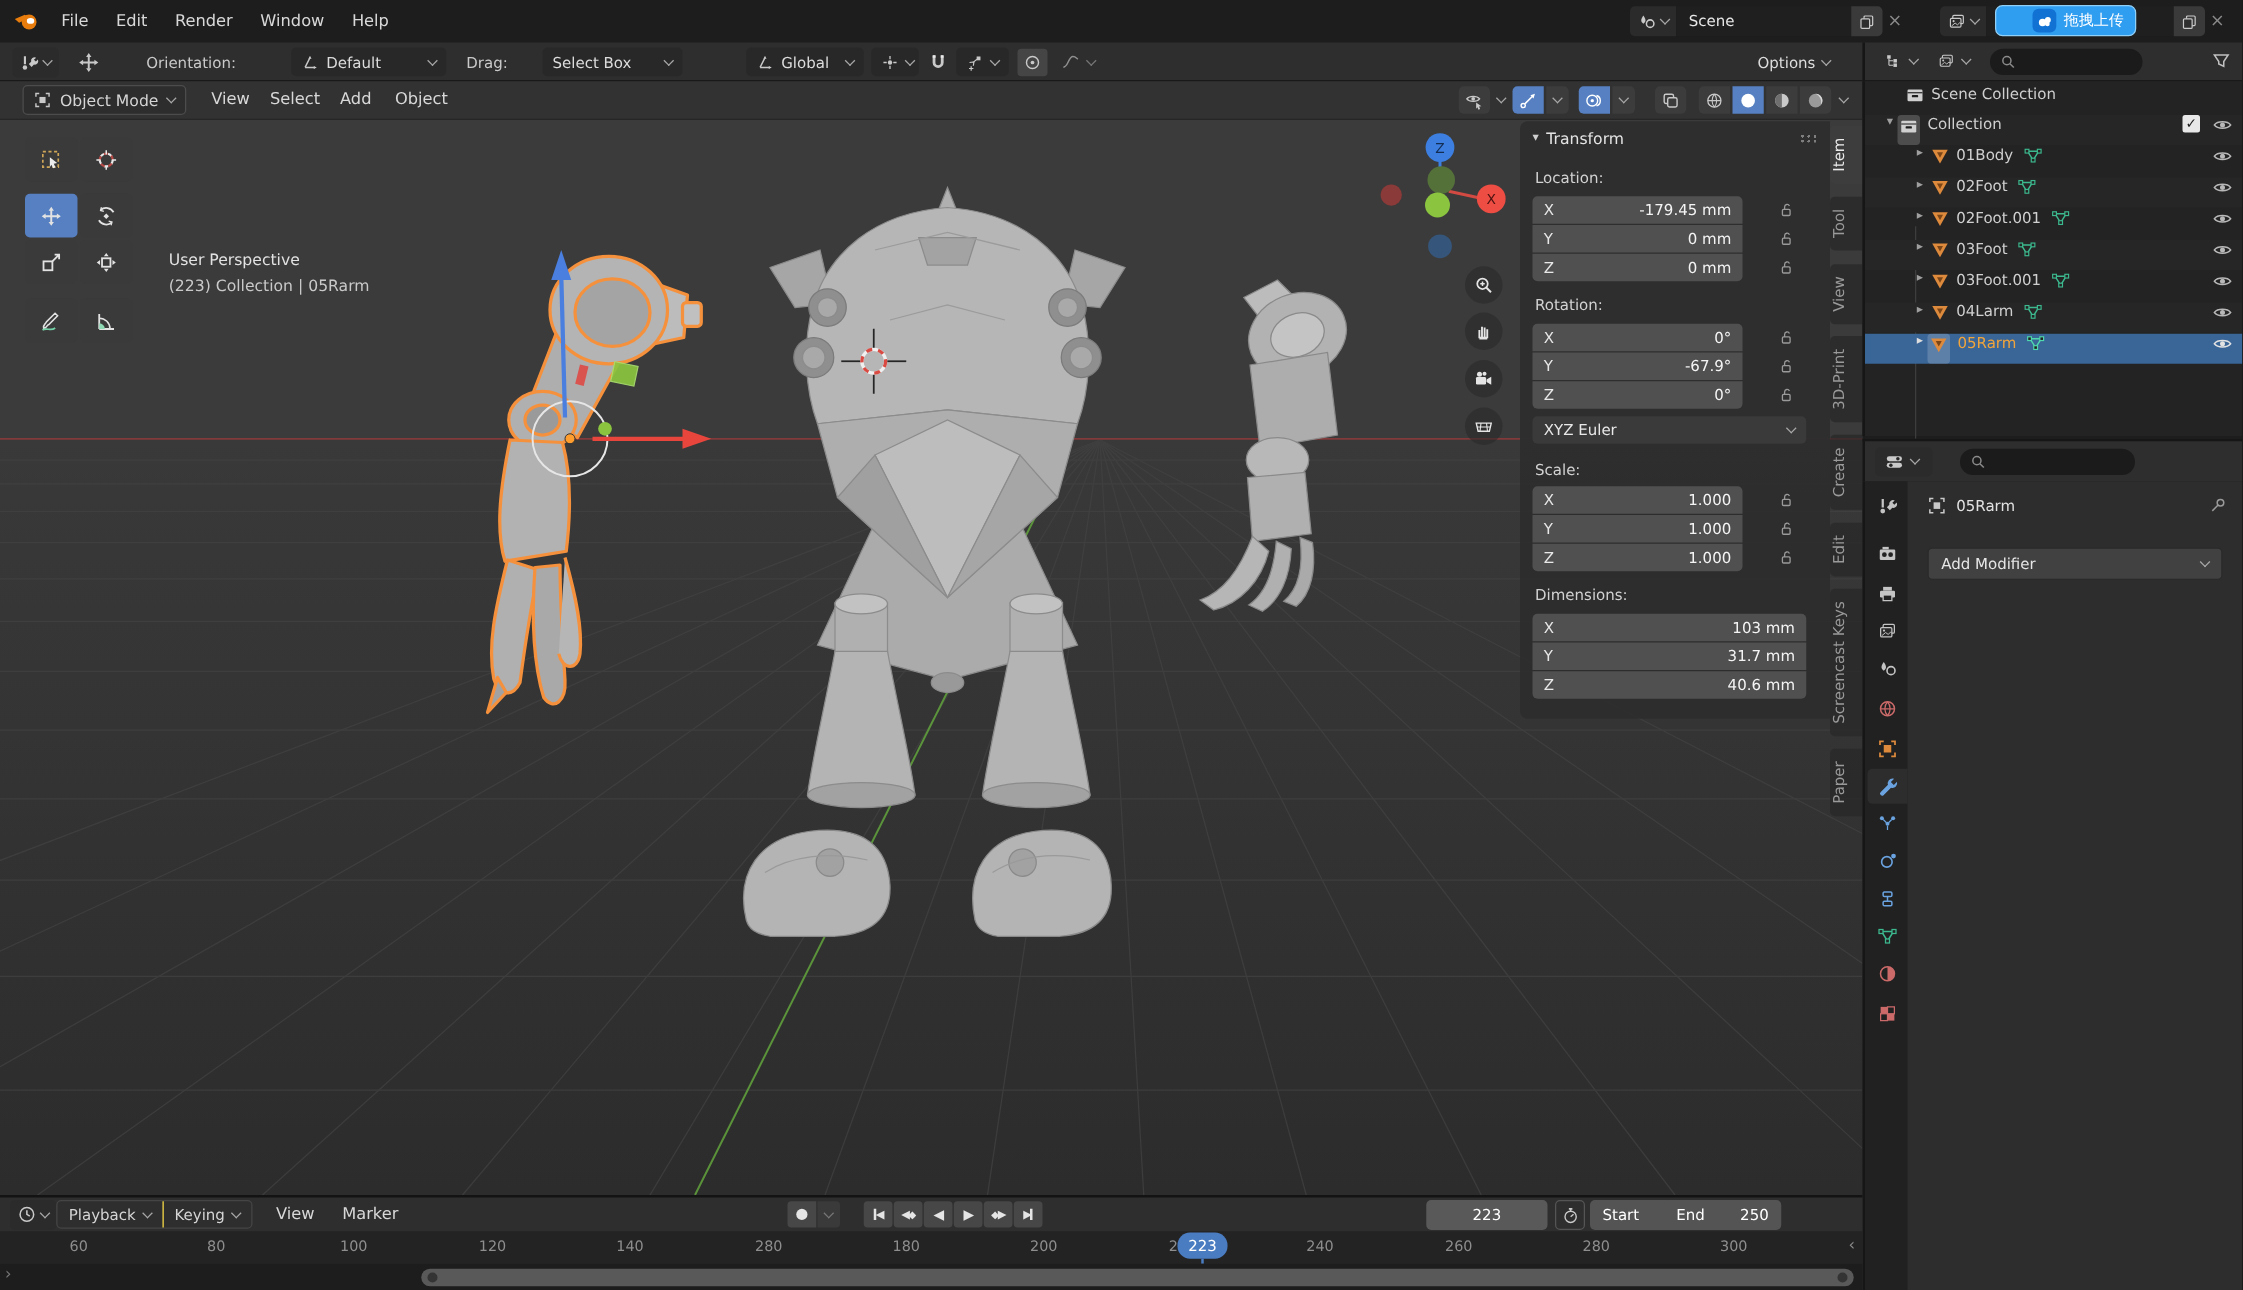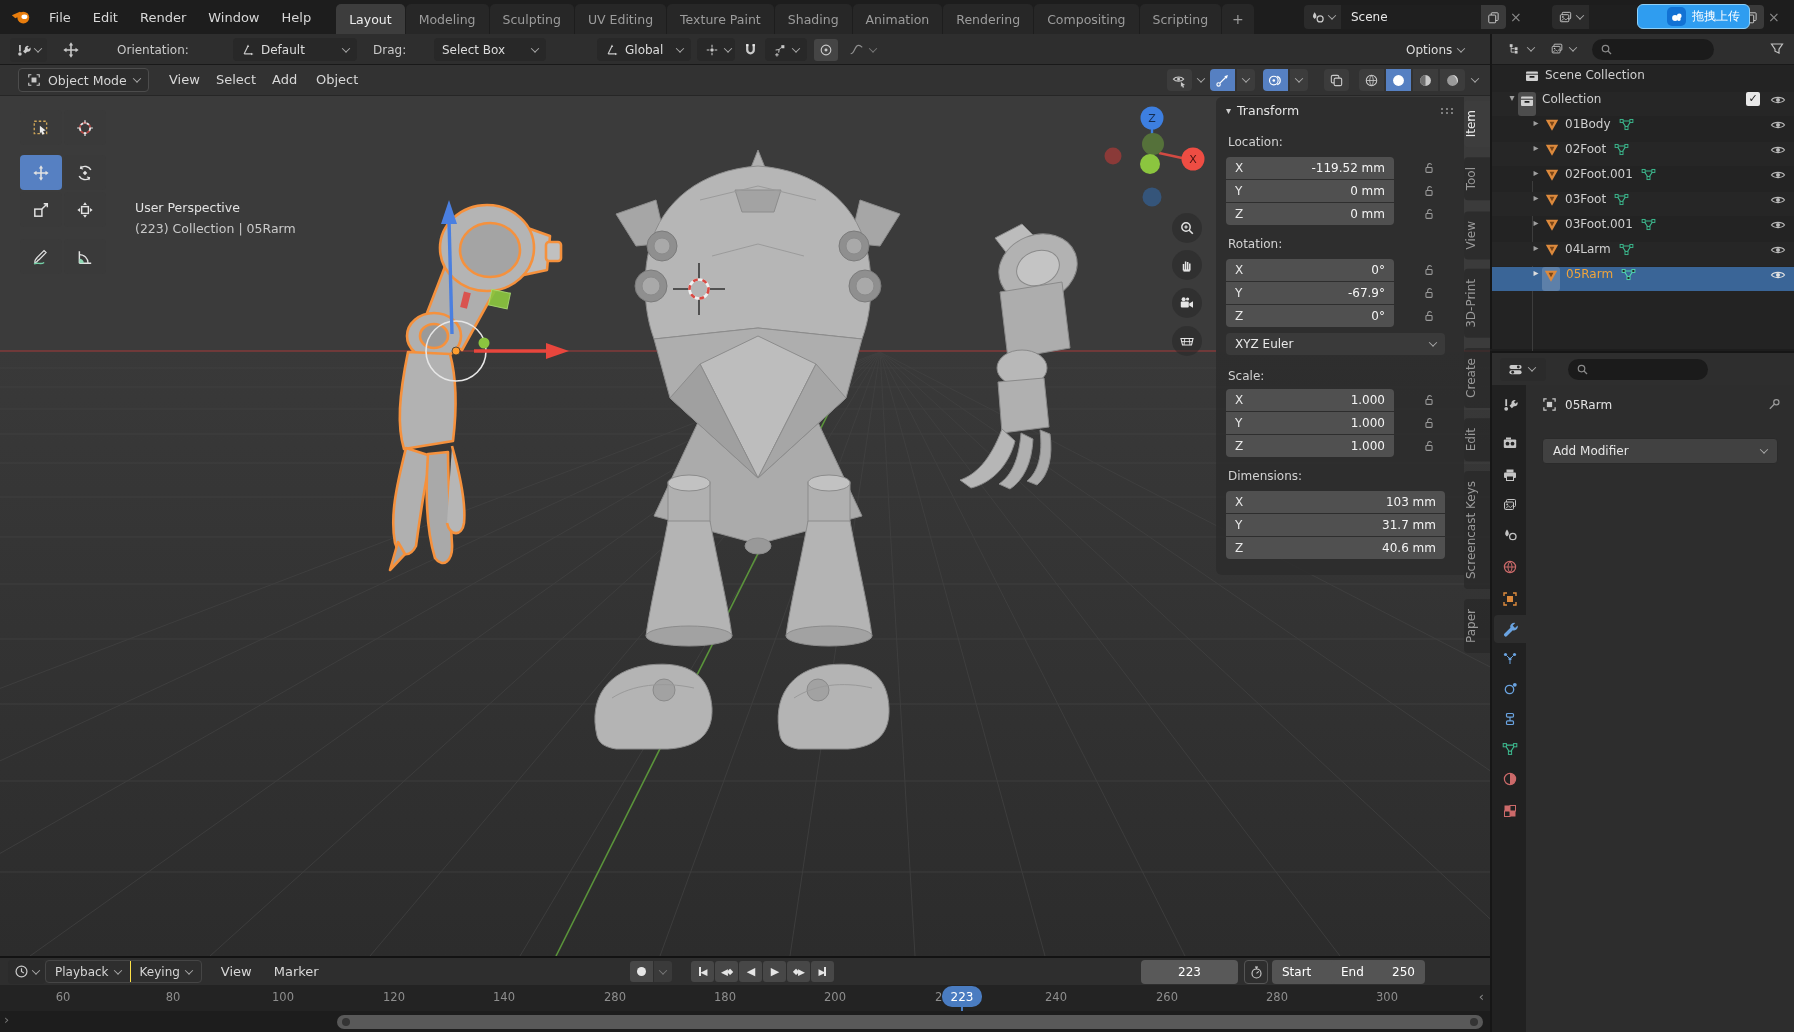--- a/index.html
+++ b/index.html
@@ -390,33 +390,20 @@
 
   <header id="topbar" class="abs">
     <svg class="ico" style="width:22px;height:16px;margin:0 6px 0 10px">
         <use href="#i-blender"></use>
       </svg>
     <span class="menu-item">File</span>
     <span class="menu-item">Edit</span>
     <span class="menu-item">Render</span>
     <span class="menu-item">Window</span>
     <span class="menu-item">Help</span>
-    <div class="wtabs">
-      <div class="wtab active">Layout</div>
-      <div class="wtab">Modeling</div>
-      <div class="wtab">Sculpting</div>
-      <div class="wtab">UV Editing</div>
-      <div class="wtab">Texture Paint</div>
-      <div class="wtab">Shading</div>
-      <div class="wtab">Animation</div>
-      <div class="wtab">Rendering</div>
-      <div class="wtab">Compositing</div>
-      <div class="wtab">Scripting</div>
-      <div class="wtab plus">+</div>
-    </div>
 
     <div class="abs row" style="left:1304px; top:5px;">
       <div class="icobtn" style="border-radius:4px 0 0 4px">
         <svg class="ico">
             <use href="#i-scenei"></use>
           </svg>
           <span class="chev"></span>
       </div>
       <div class="topfield" style="width:140px; border-radius:0; padding:0 10px;">
         <span style="color:#e8e8e8">Scene</span>
@@ -437,21 +424,21 @@
           <span class="chev"></span>
       </div>
       <div class="topfield" style="width:150px; border-radius:0;"></div>
       <div class="icobtn" style="border-radius:0 4px 4px 0; background:#3a3a3a">
         <svg class="ico" style="width:13px;height:13px">
             <use href="#i-copy"></use>
           </svg>
       </div>
       <span class="xclose">×</span>
     </div>
-    <div class="abs bluepill" style="left:1637px; top:4px;padding-left:29px;">
+    <div class="abs bluepill" style="left:1596px; top:4px;padding-left:29px;">
       <span style="width:19px;height:19px;background:#1272d4;border-radius:5px;display:flex;align-items:center;justify-content:center">
         <svg class="ico" style="width:14px;height:14px">
             <use href="#i-netdisk"></use>
           </svg>
       </span>
       <span>拖拽上传</span>
     </div>
   </header>
 
   <div id="toolrow" class="abs">
@@ -830,21 +817,21 @@
   <aside id="npanel" class="abs">
     <div class="np-h">
       <span style="font-size:10px;color:#cfcfcf">▾</span>
       <span>Transform</span>
       <span class="grip"></span>
     </div>
     <span class="np-lbl" style="top:38px">Location:</span>
     <div class="fgroup" style="top:60px">
       <div class="frow">
           <span class="faxis">X</span>
-          <span class="fval">-119.52 mm</span>
+          <span class="fval">-179.45 mm</span>
         </div>
       <div class="frow">
           <span class="faxis">Y</span>
           <span class="fval">0 mm</span>
         </div>
       <div class="frow">
           <span class="faxis">Z</span>
           <span class="fval">0 mm</span>
         </div>
     </div>

